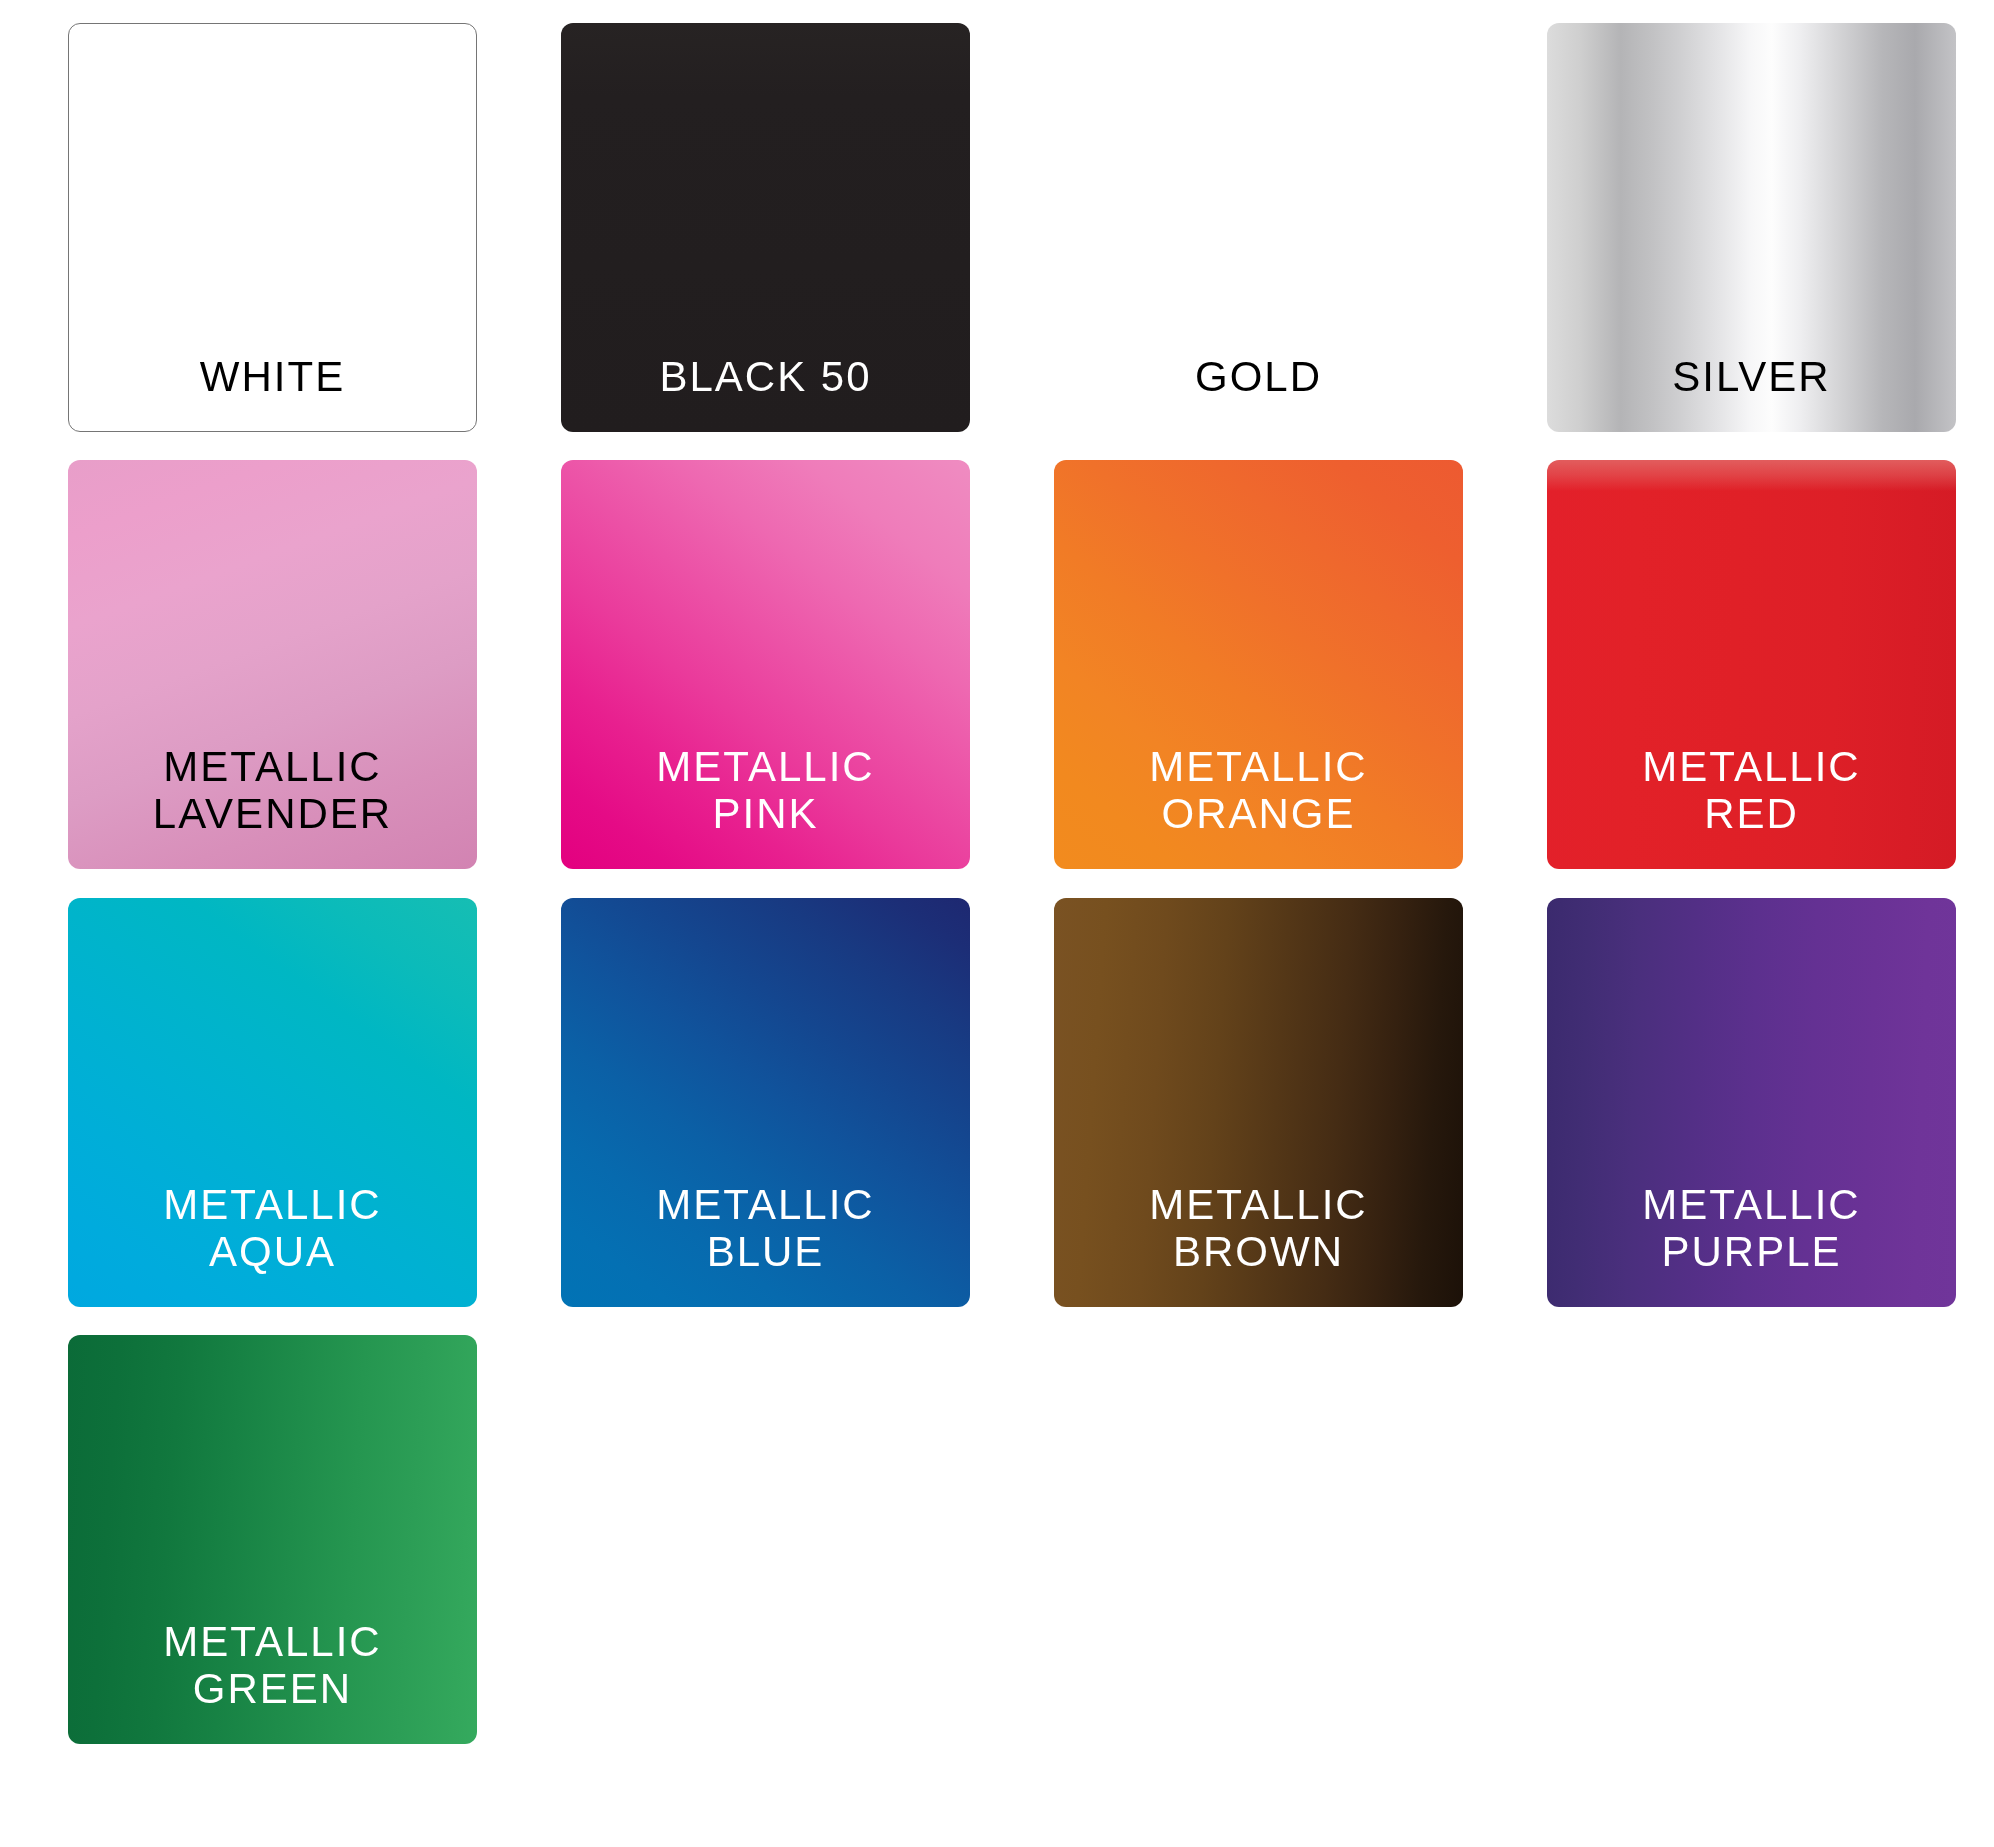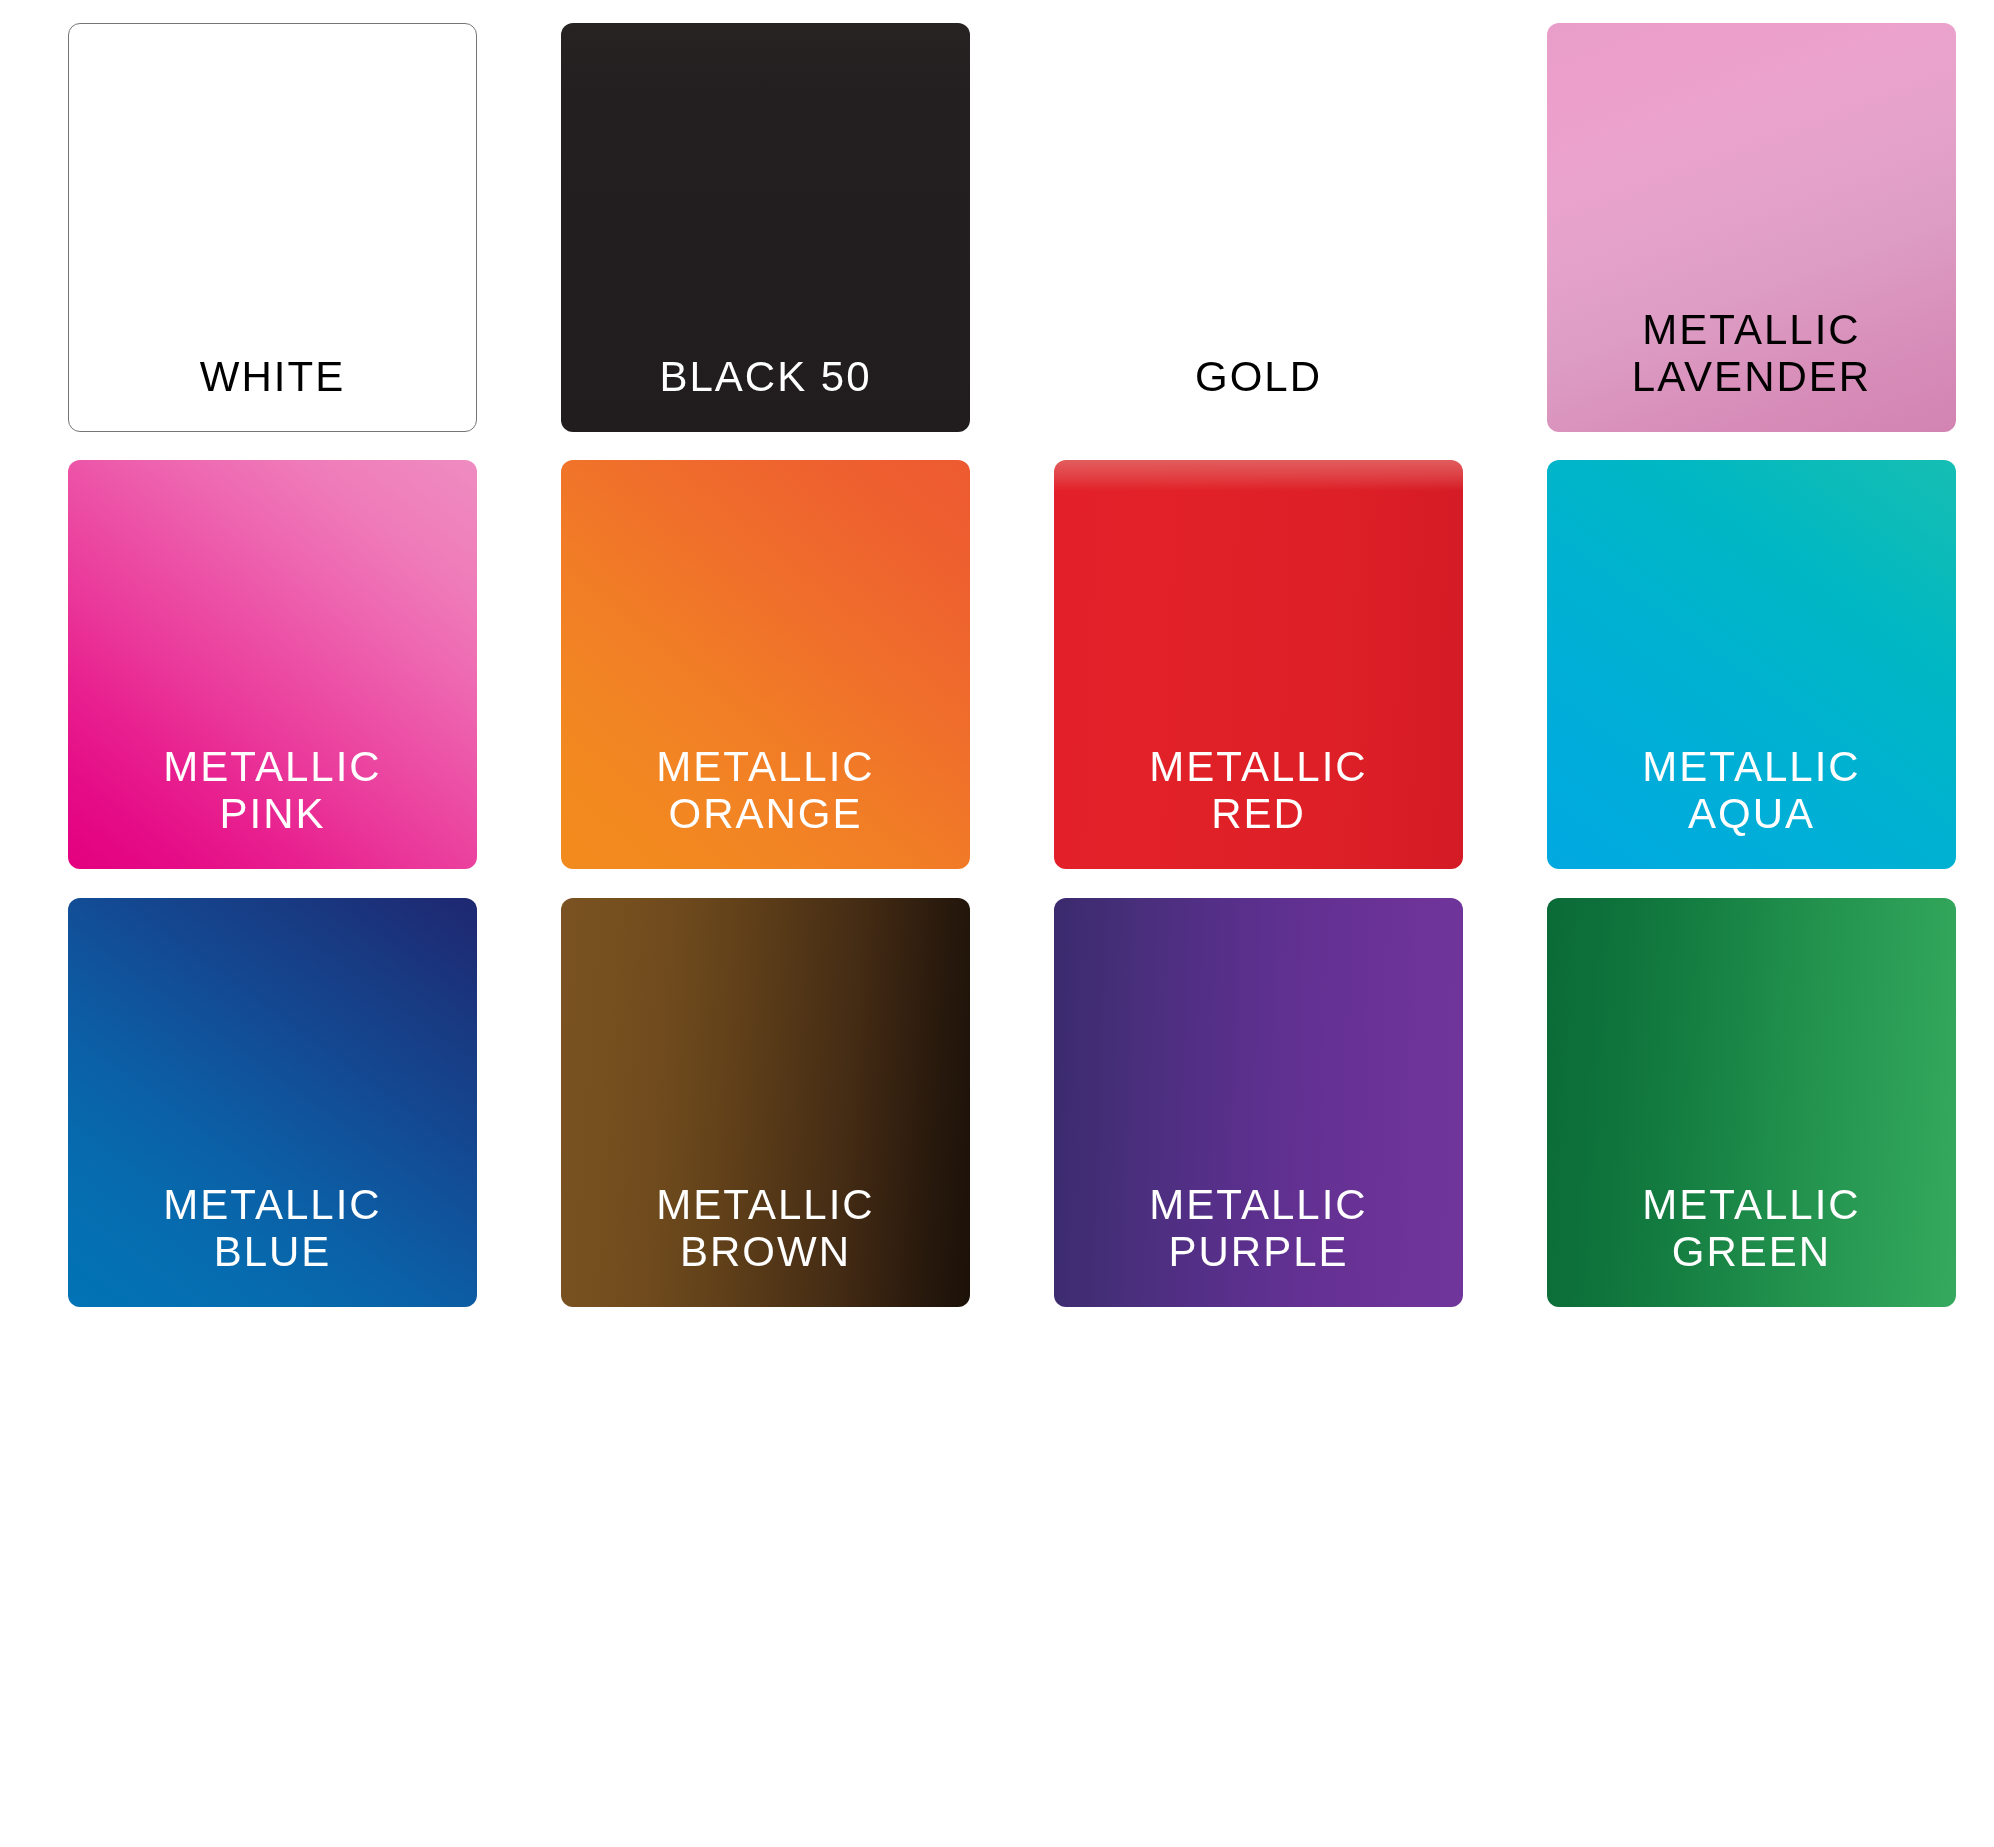--- a/index.html
+++ b/index.html
@@ -233,20 +233,23 @@
   </div>
 
   <div class="swatch sw-black80">
     <div class="swatch-label label-light">BLACK 50</div>
   </div>
 
   <div class="swatch sw-gold">
     <div class="swatch-label label-dark">GOLD</div>
   </div>
 
+  <div class="swatch sw-silver">
+    <div class="swatch-label label-dark">SILVER</div>
+  </div>
 
   <div class="swatch sw-lavender">
     <div class="swatch-label label-dark">METALLIC
 LAVENDER</div>
   </div>
 
   <div class="swatch sw-pink">
     <div class="swatch-label label-light">METALLIC
 PINK</div>
   </div>

